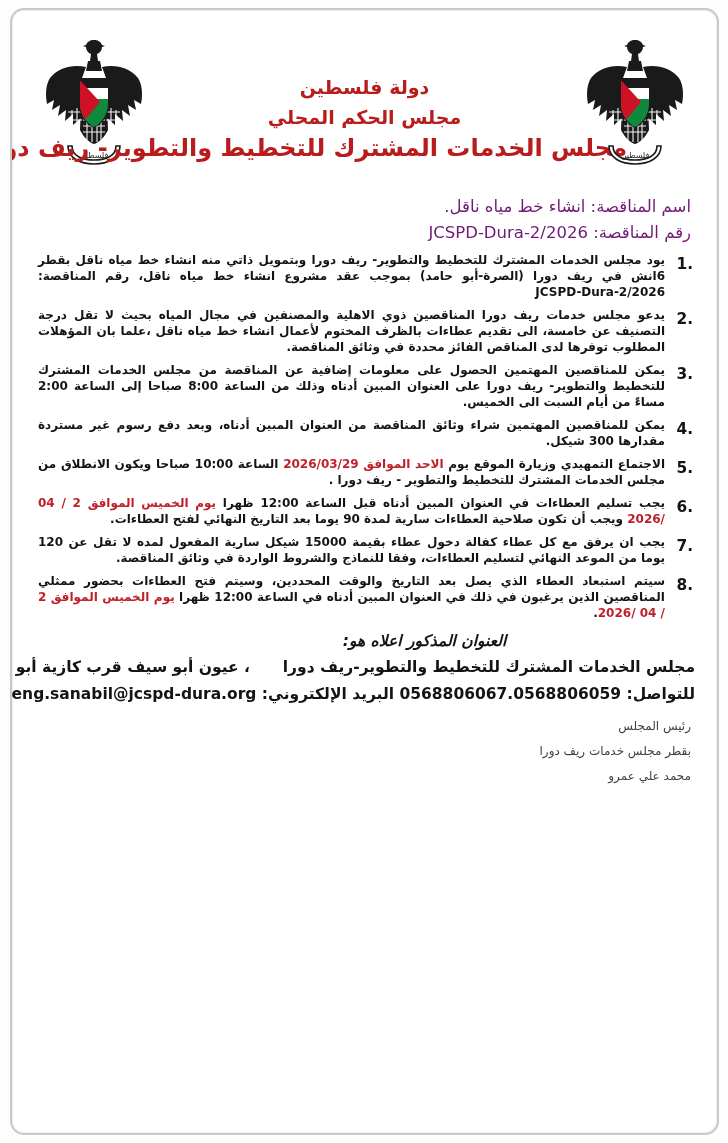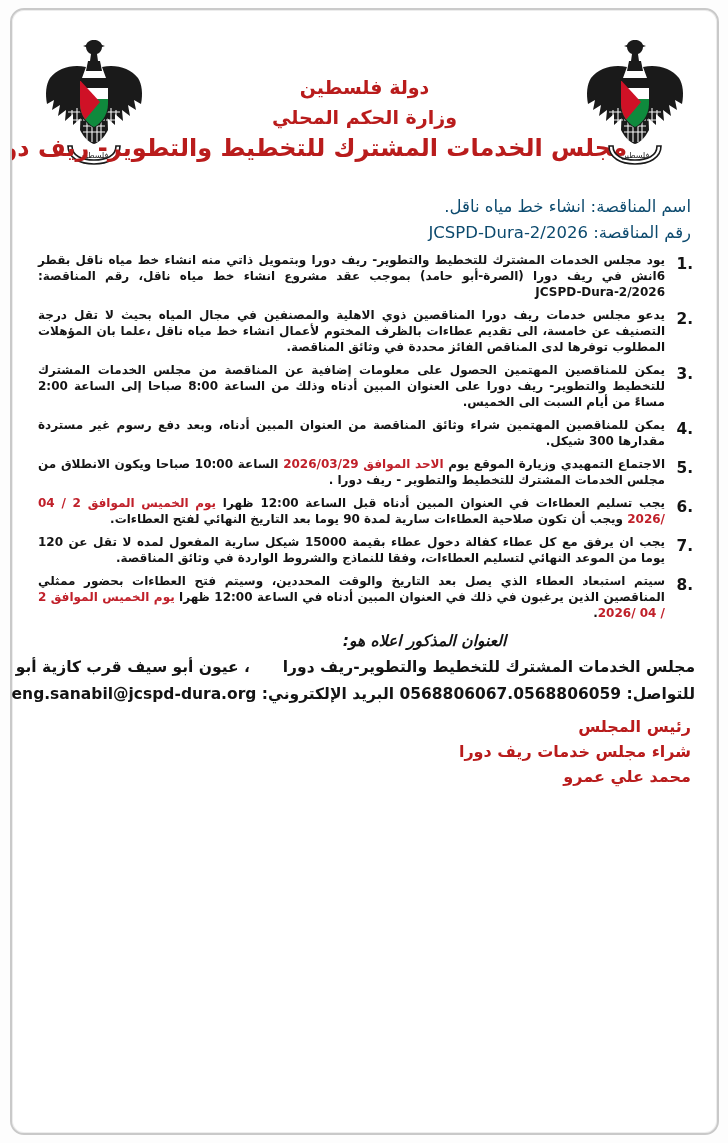--- a/index.html
+++ b/index.html
@@ -74,21 +74,21 @@
 
   
   .tender-id {
     text-align: right;
     padding: 0 4px 0 0;
     margin-top: 2px;
   }
   .tender-id div {
     font-size: 16.5px;
     line-height: 26px;
-    color: #0c4a6e;
+    color: #701a75;
   }
   .ltr-inline {
     direction: ltr;
     unicode-bidi: embed;
     display: inline-block;
   }
 
   
   ol.clauses {
     list-style: none;
@@ -165,24 +165,24 @@
     unicode-bidi: embed;
     display: inline-block;
   }
 
   .signature {
     margin-top: 6px;
     text-align: right;
     padding-right: 4px;
   }
   .signature div {
-    font-size: 16px;
+    font-size: 12px;
     line-height: 25px;
-    font-weight: bold;
-    color: #b91c1c;
+    font-weight: normal;
+    color: #404040;
   }
 </style>
 </head>
 <body>
 
 <div class="page">
   <div class="sheet">
 
     <div class="header">
 
@@ -223,21 +223,21 @@
 
           <g>
             <path d="M26 112 C26 124 38 130 52 130 C66 130 78 124 78 112 L74 112 C74 122 64 126 52 126 C40 126 30 122 30 112 z" fill="#ffffff" stroke="#1a1a1a" stroke-width="1.6"></path>
             <text x="52" y="124" font-family="DejaVu Sans, sans-serif" font-size="8" text-anchor="middle" fill="#1a1a1a">فلسطين</text>
           </g>
         </svg>
       </div>
 
       <div class="header-titles">
         <div class="title-line title-1">دولة فلسطين</div>
-        <div class="title-line title-2">وزارة الحكم المحلي</div>
+        <div class="title-line title-2">مجلس الحكم المحلي</div>
         <div class="title-line title-3">مجلس الخدمات المشترك للتخطيط والتطوير- ريف دورا</div>
       </div>
 
       <div class="emblem right">
         <svg viewBox="0 0 104 136" xmlns="http://www.w3.org/2000/svg">
           <g fill="#1a1a1a">
             <path d="M52 6 c-4 0 -7 2 -8 5 l-3 1 l3 1 c0 3 2 6 5 7 l-1 7 l8 0 l-1 -7 c3 -1 5 -4 5 -7 l3 -1 l-3 -1 c-1 -3 -4 -5 -8 -5 z"></path>
             <path d="M46 27 l12 0 l2 10 l-16 0 z"></path>
             <path d="M44 33 C30 30 16 34 8 44 C4 50 3 60 5 70 L12 66 L10 76 L18 71 L16 82 L24 76 L23 87 L31 80 L31 91 L39 84 L40 44 z"></path>
             <path d="M60 33 C74 30 88 34 96 44 C100 50 101 60 99 70 L92 66 L94 76 L86 71 L88 82 L80 76 L81 87 L73 80 L73 91 L65 84 L64 44 z"></path>
@@ -302,18 +302,18 @@
       <div class="contact-line">
         <span>للتواصل:</span>
         <span class="phones">0568806067.0568806059</span>
         <span>البريد الإلكتروني:</span>
         <span class="email">eng.sanabil@jcspd-dura.org</span>
       </div>
     </div>
 
     <div class="signature">
       <div>رئيس المجلس</div>
-      <div>شراء مجلس خدمات ريف دورا</div>
+      <div>بقطر مجلس خدمات ريف دورا</div>
       <div>محمد علي عمرو</div>
     </div>
 
   </div>
 </div>
 
 </body></html>

